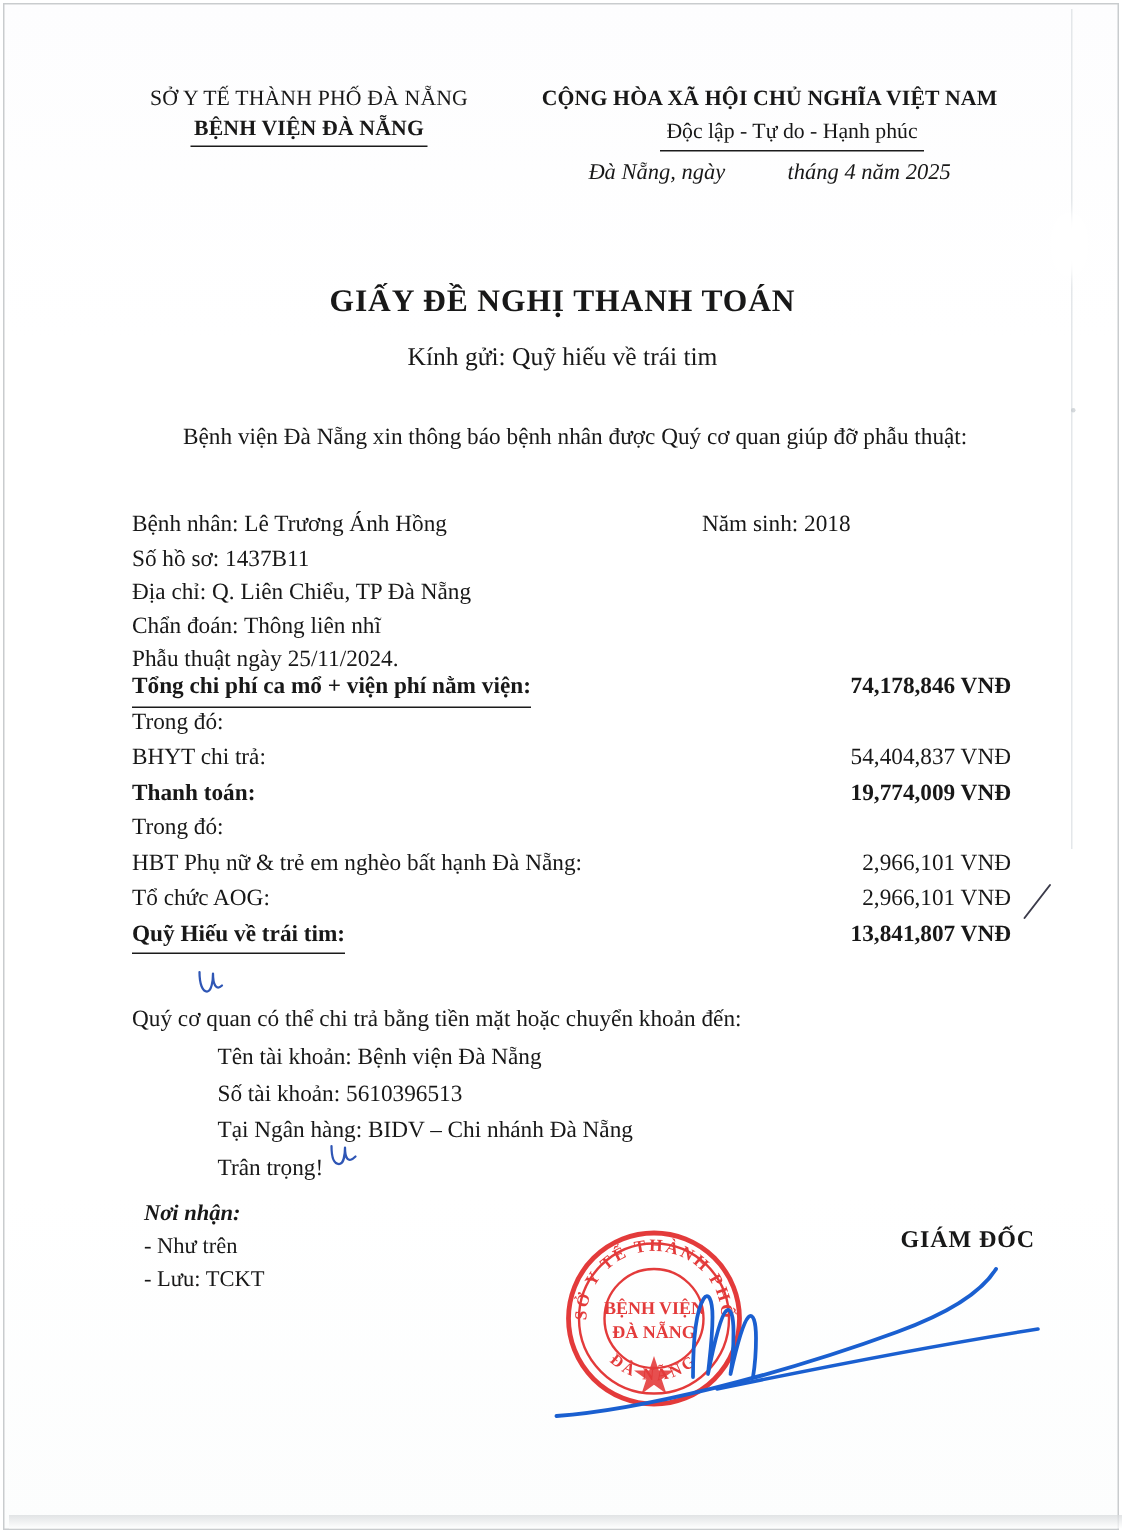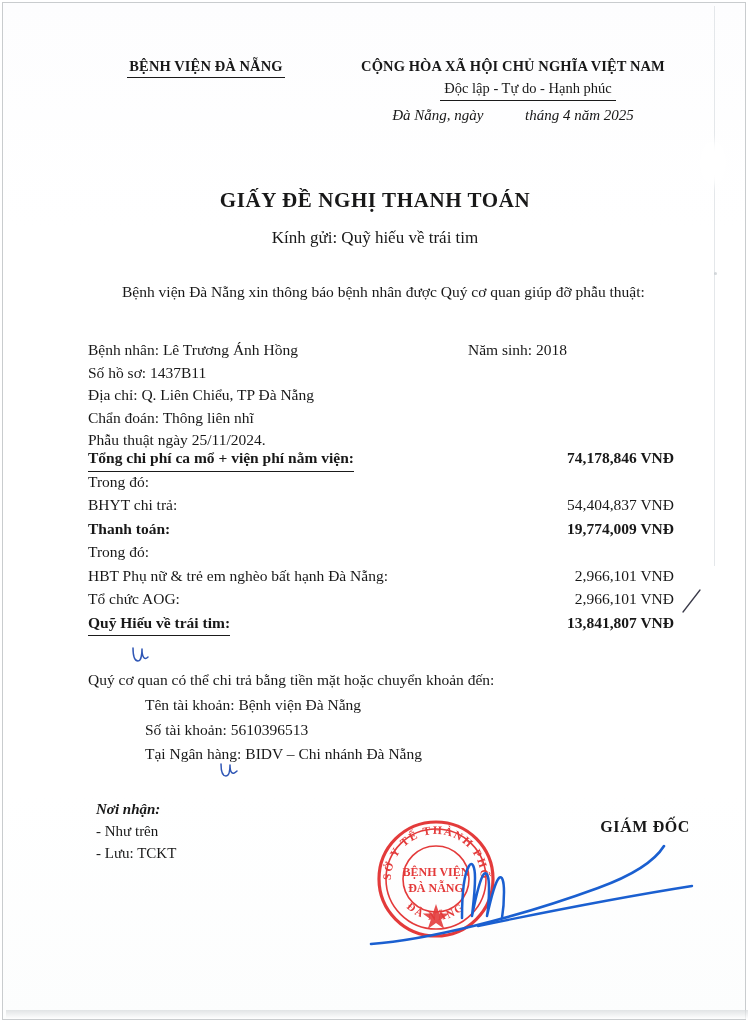--- a/index.html
+++ b/index.html
@@ -272,20 +272,21 @@
 <div id="page">
   <div class="scan-frame"></div>
   <div class="scan-shadow"></div>
   <div class="scan-line"></div>
   <div class="scan-blob"></div>
   <div class="scan-speck"></div>
 
   <div class="content">
 
     <div class="hdr-left">
+      <div class="l1">SỞ Y TẾ THÀNH PHỐ ĐÀ NẴNG</div>
       <div><span class="l2">BỆNH VIỆN ĐÀ NẴNG</span></div>
     </div>
 
     <div class="hdr-right">
       <div class="l1">CỘNG HÒA XÃ HỘI CHỦ NGHĨA VIỆT NAM</div>
       <div><span class="l2">Độc lập - Tự do - Hạnh phúc</span></div>
     </div>
 
     <div class="date-line">
       <span>Đà Nẵng, ngày</span>
@@ -353,20 +354,21 @@
         <span>Bệnh viện Đà Nẵng</span>
       </div>
       <div class="row">
         <span>Số tài khoản:</span>
         <span>5610396513</span>
       </div>
       <div class="row">
         <span>Tại Ngân hàng:</span>
         <span>BIDV – Chi nhánh Đà Nẵng</span>
       </div>
+      <div class="row">Trân trọng!</div>
     </div>
 
     <svg class="pen-mark-2" viewBox="0 0 22 18">
       <path d="M2 2 C2 10, 4 14, 7 14 C10 14, 11 8, 11 3 C11 10, 13 14, 18 9" stroke="#2f56b5" stroke-width="1.5" fill="none" stroke-linecap="round" stroke-linejoin="round"></path>
     </svg>
 
     <div class="noi-nhan">
       <div class="ttl">Nơi nhận:</div>
       <div>- Như trên</div>
       <div>- Lưu: TCKT</div>

